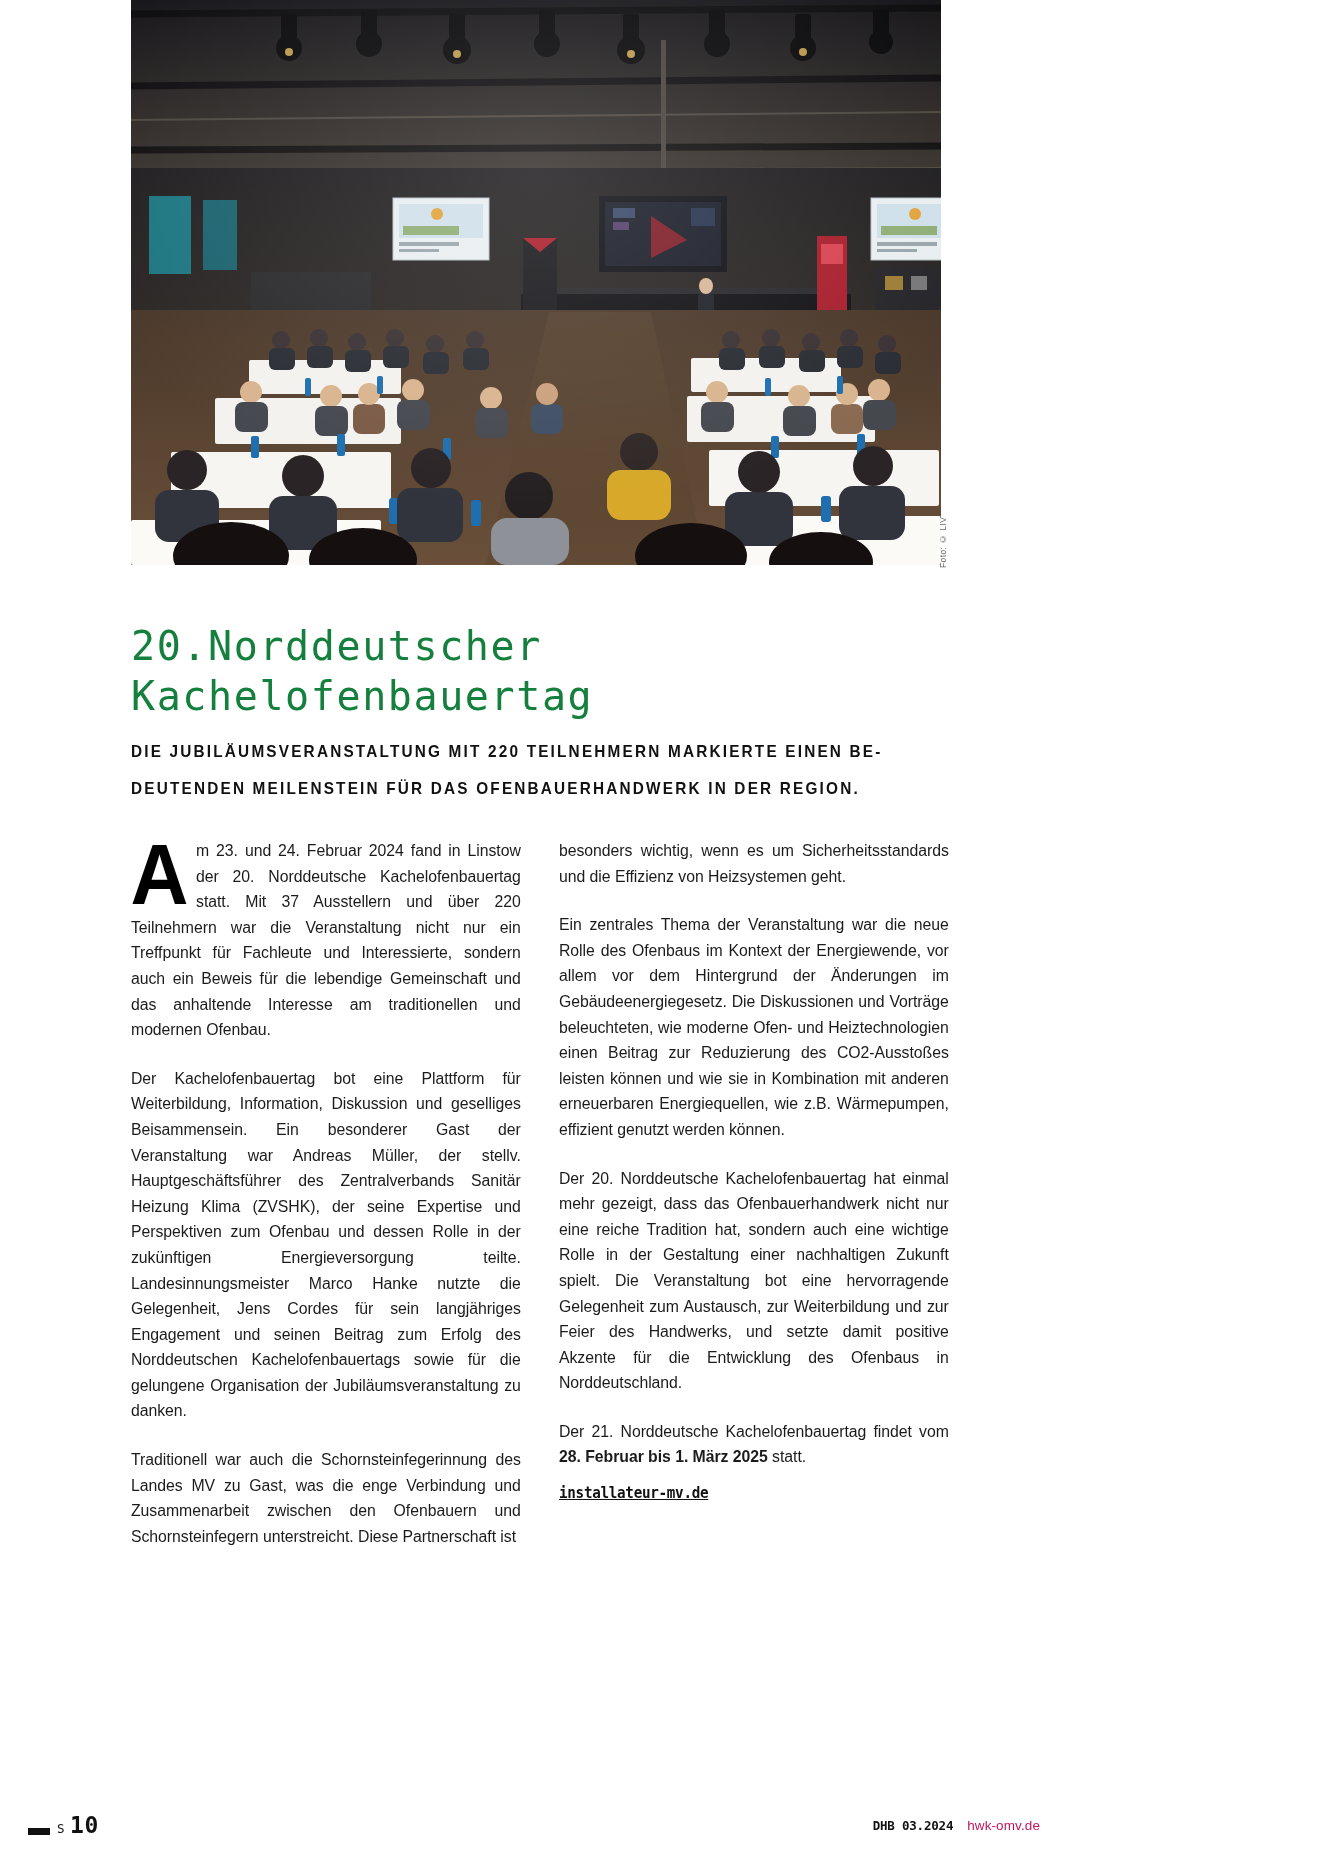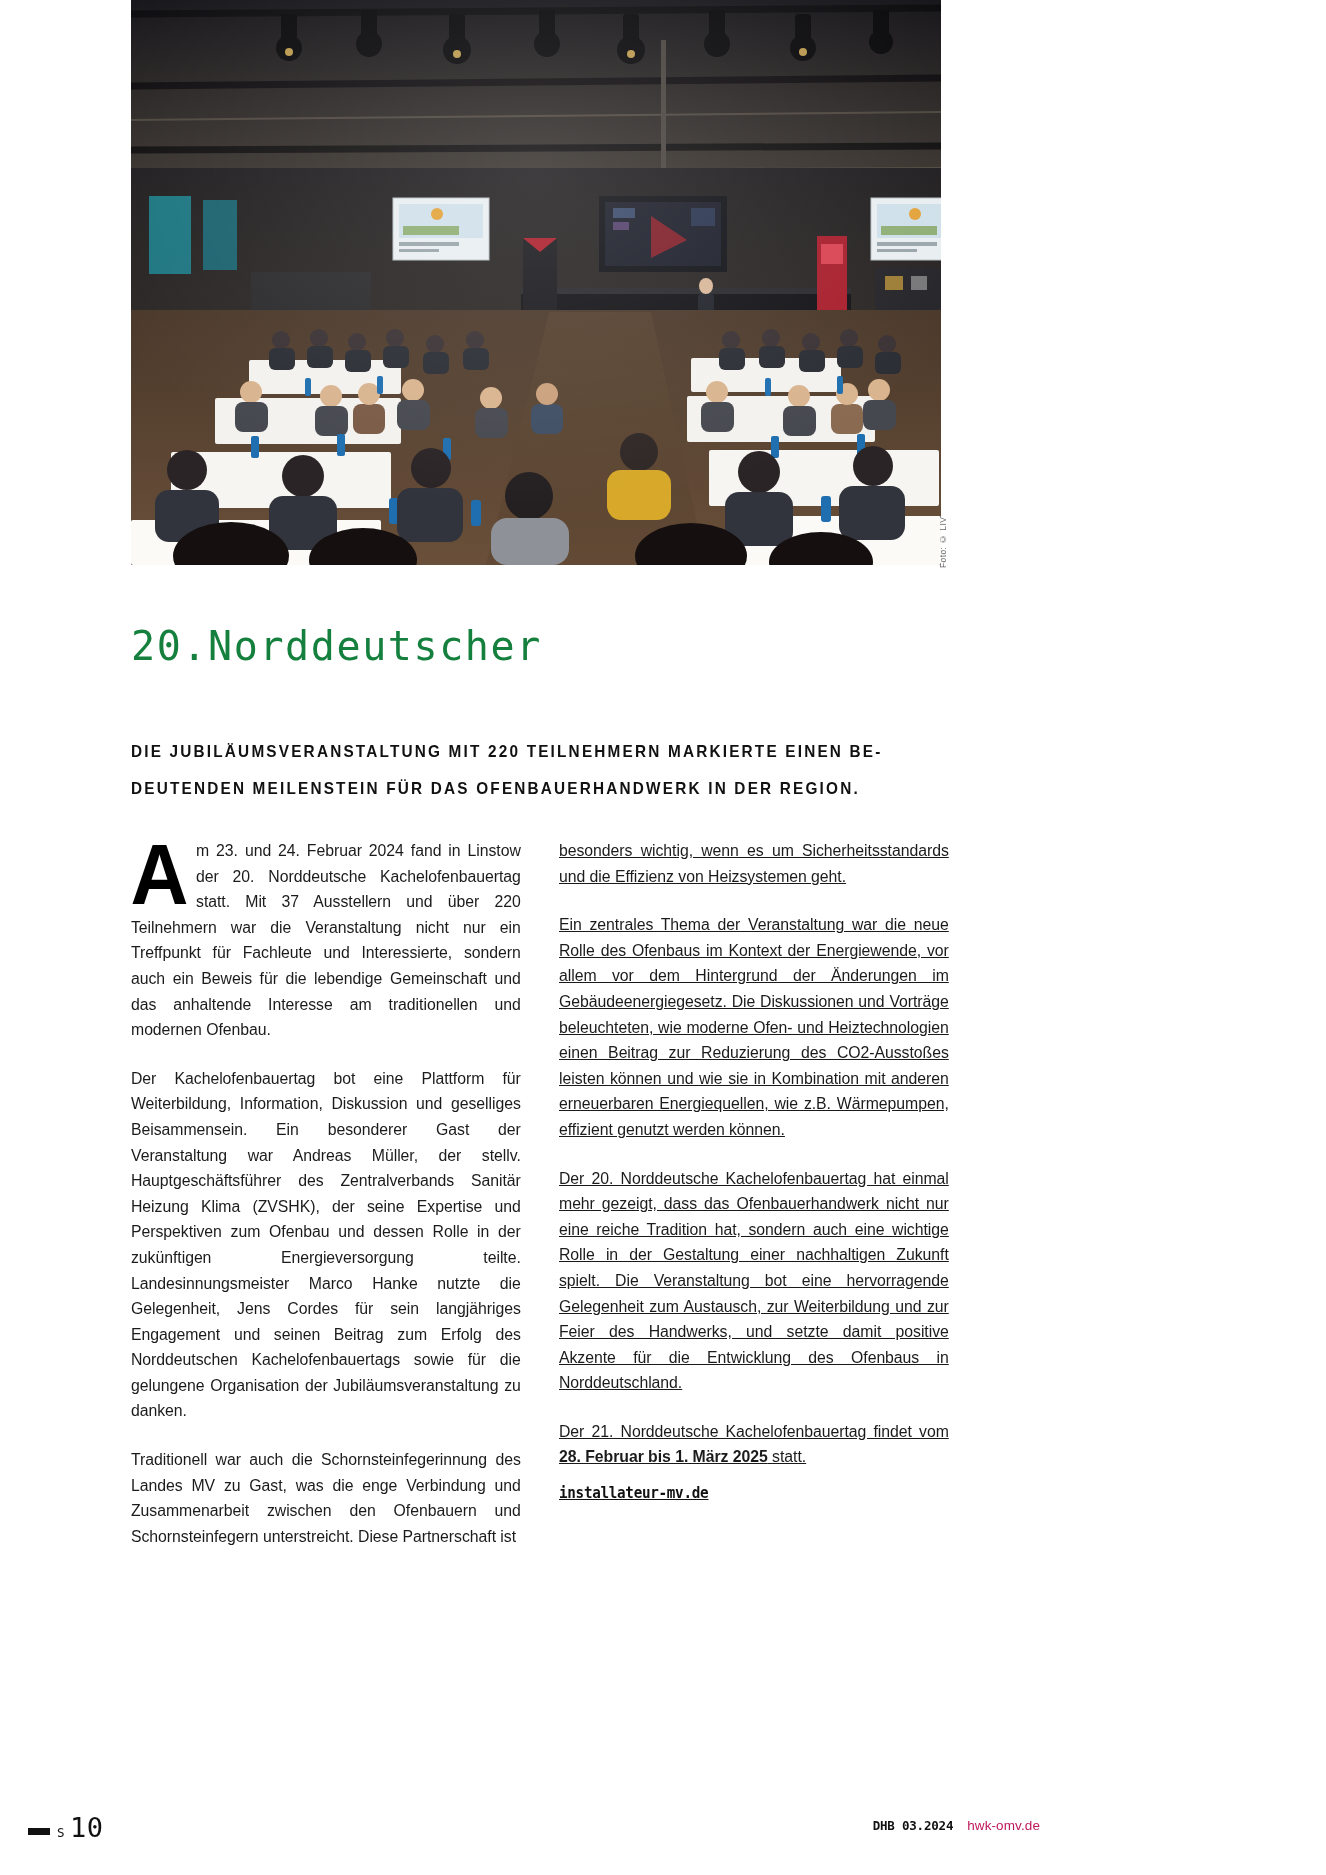--- a/index.html
+++ b/index.html
@@ -76,21 +76,21 @@
     position:absolute;
     left:131px; top:838px;
     width:818px; height:880px;
   }
   .col{
     position:absolute;
     top:0;
     width:390px;
   }
   .col-left{left:0px;}
-  .col-right{left:428px;text-decoration:underline;}
+  .col-right{left:428px;}
 
   .col p{
     margin:0 0 23px 0;
     font-family:"Liberation Sans", sans-serif;
     font-size:17.3px;
     line-height:25.6px;
     text-align:justify;
     color:#1b1b1b;
     transform:scaleX(.915);
     transform-origin:left top;
@@ -132,21 +132,21 @@
   .footer-left{
     position:absolute;
     left:57px; top:1812px;
     display:flex;
     align-items:baseline;
     gap:5px;
     font-family:"DejaVu Sans Mono", monospace;
     color:#111;
   }
   .footer-left .s-mark{font-size:12.5px;letter-spacing:.5px;}
-  .footer-left .pagenum{font-size:27px;font-weight:normal;letter-spacing:.5px;text-align:right;}
+  .footer-left .pagenum{font-size:23px;font-weight:bold;letter-spacing:.5px;text-align:right;}
 
   .footer-right{
     position:absolute;
     right:286px; top:1818px;
     display:flex;
     align-items:baseline;
     gap:14px;
     white-space:nowrap;
   }
   .footer-right .issue{
@@ -408,20 +408,21 @@
       </g>
 
       <rect x="0" y="0" width="810" height="565" fill="url(#spot)"></rect>
     </svg>
   </div>
 
   <div class="photo-credit">Foto: © LIV</div>
 
   <h1 class="headline">
     <span class="hl-line">20.Norddeutscher</span>
+    <span class="hl-line">Kachelofenbauertag</span>
   </h1>
 
   <div class="kicker">
     <span class="k-line">DIE JUBILÄUMSVERANSTALTUNG MIT 220 TEILNEHMERN MARKIERTE EINEN BE-</span>
     <span class="k-line">DEUTENDEN MEILENSTEIN FÜR DAS OFENBAUERHANDWERK IN DER REGION.</span>
   </div>
 
   <div class="cols">
 
     <div class="col col-left">

